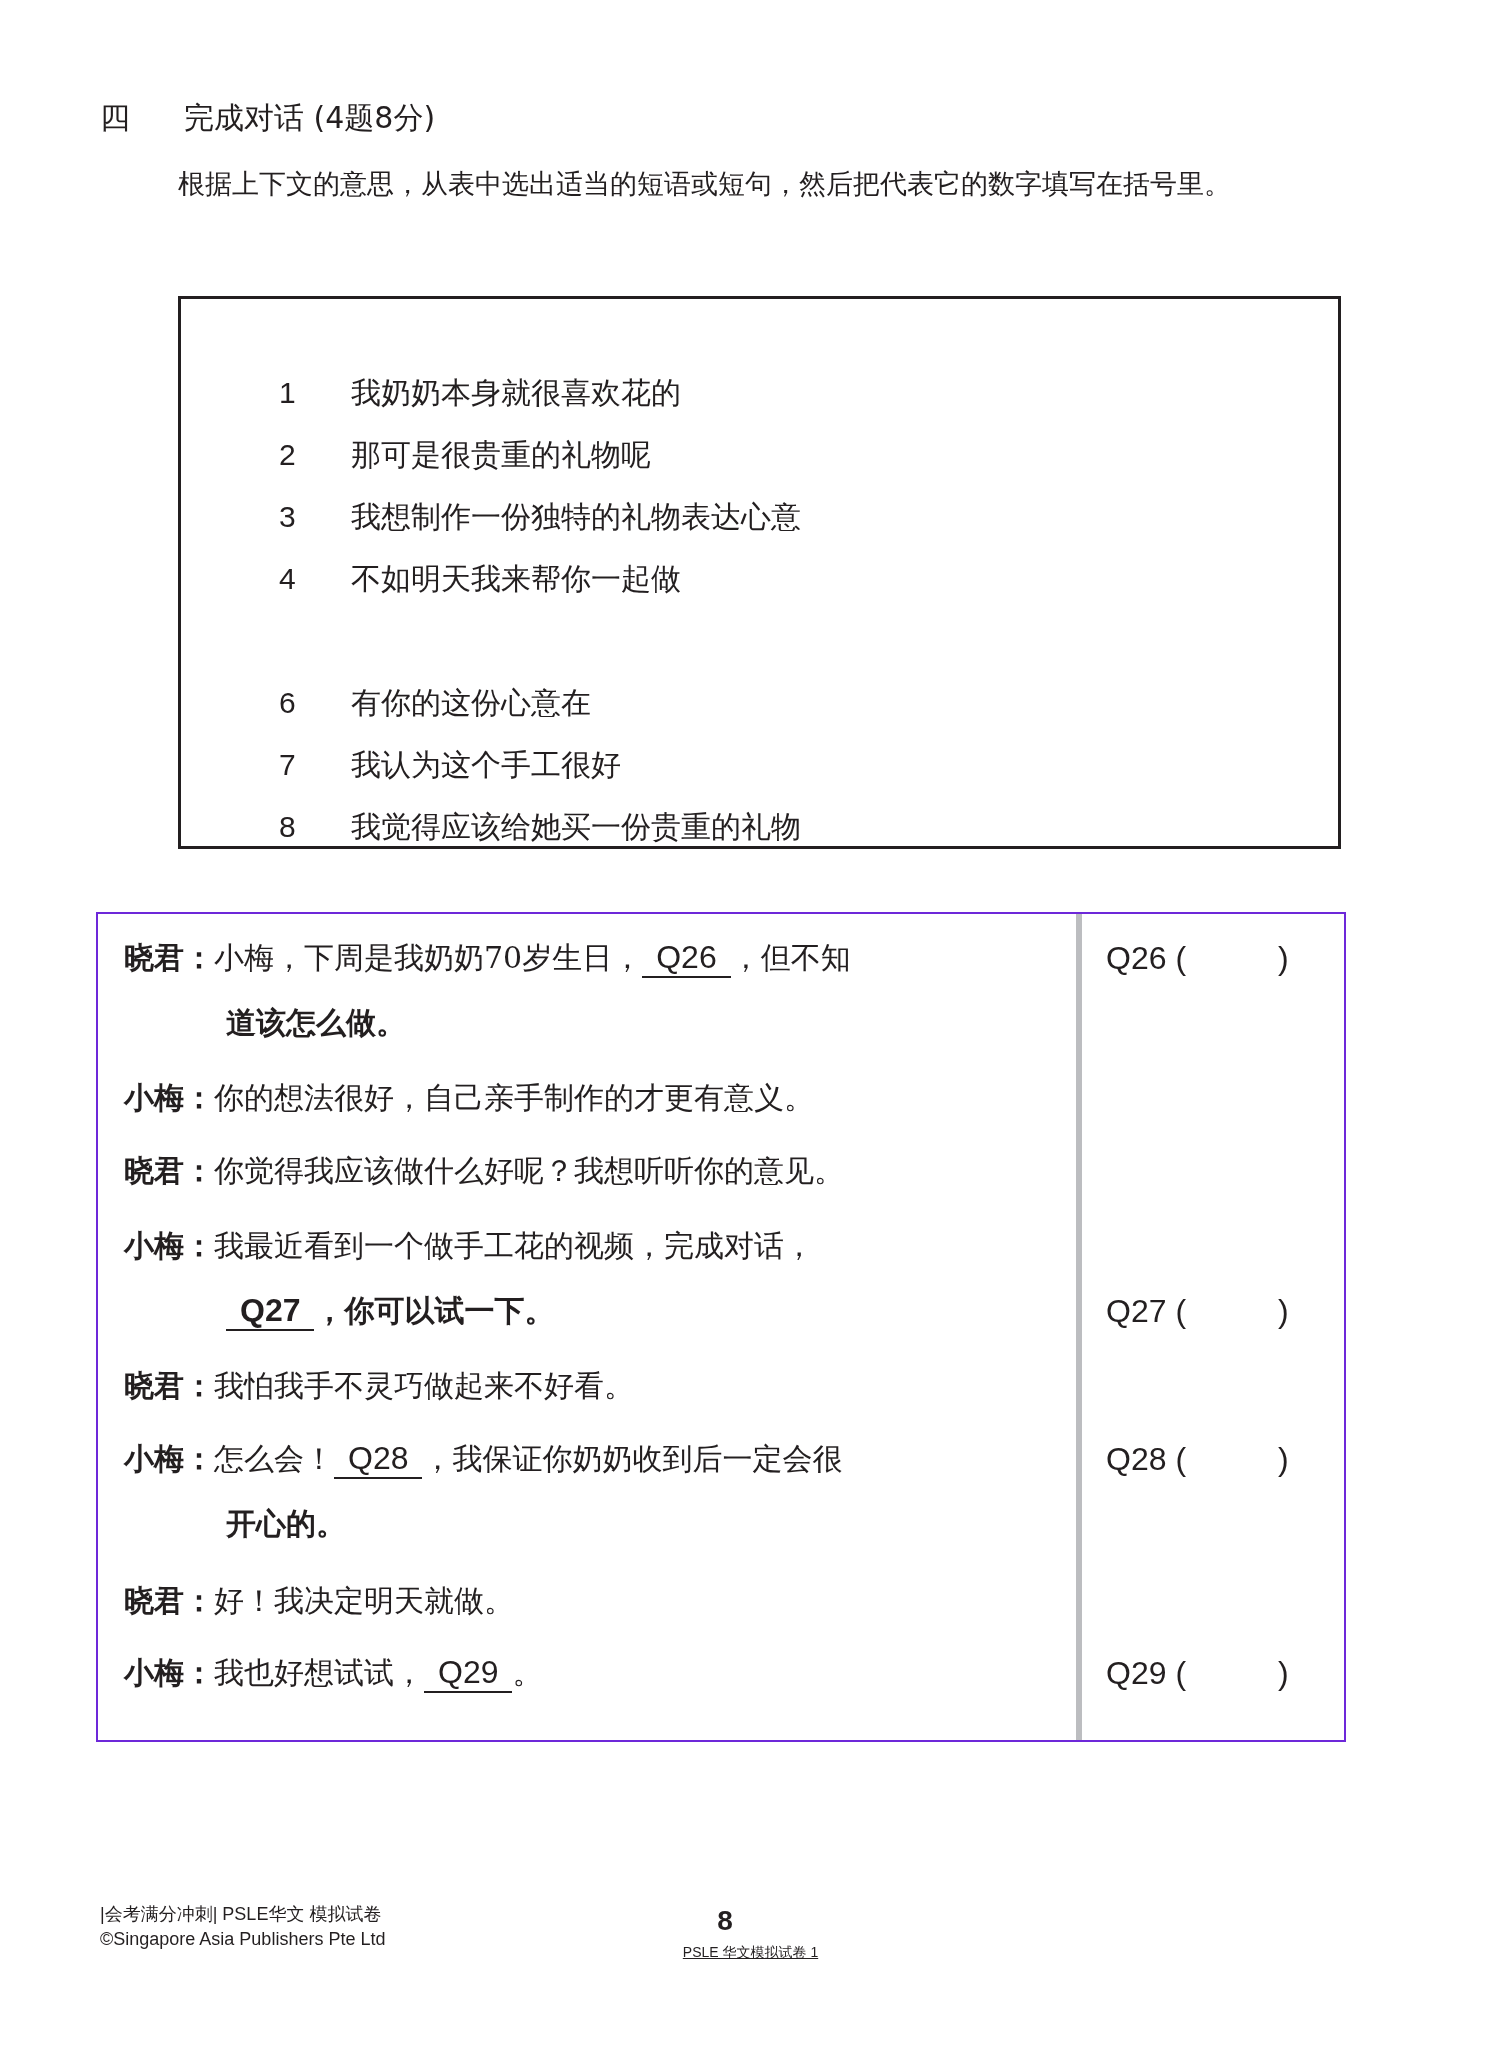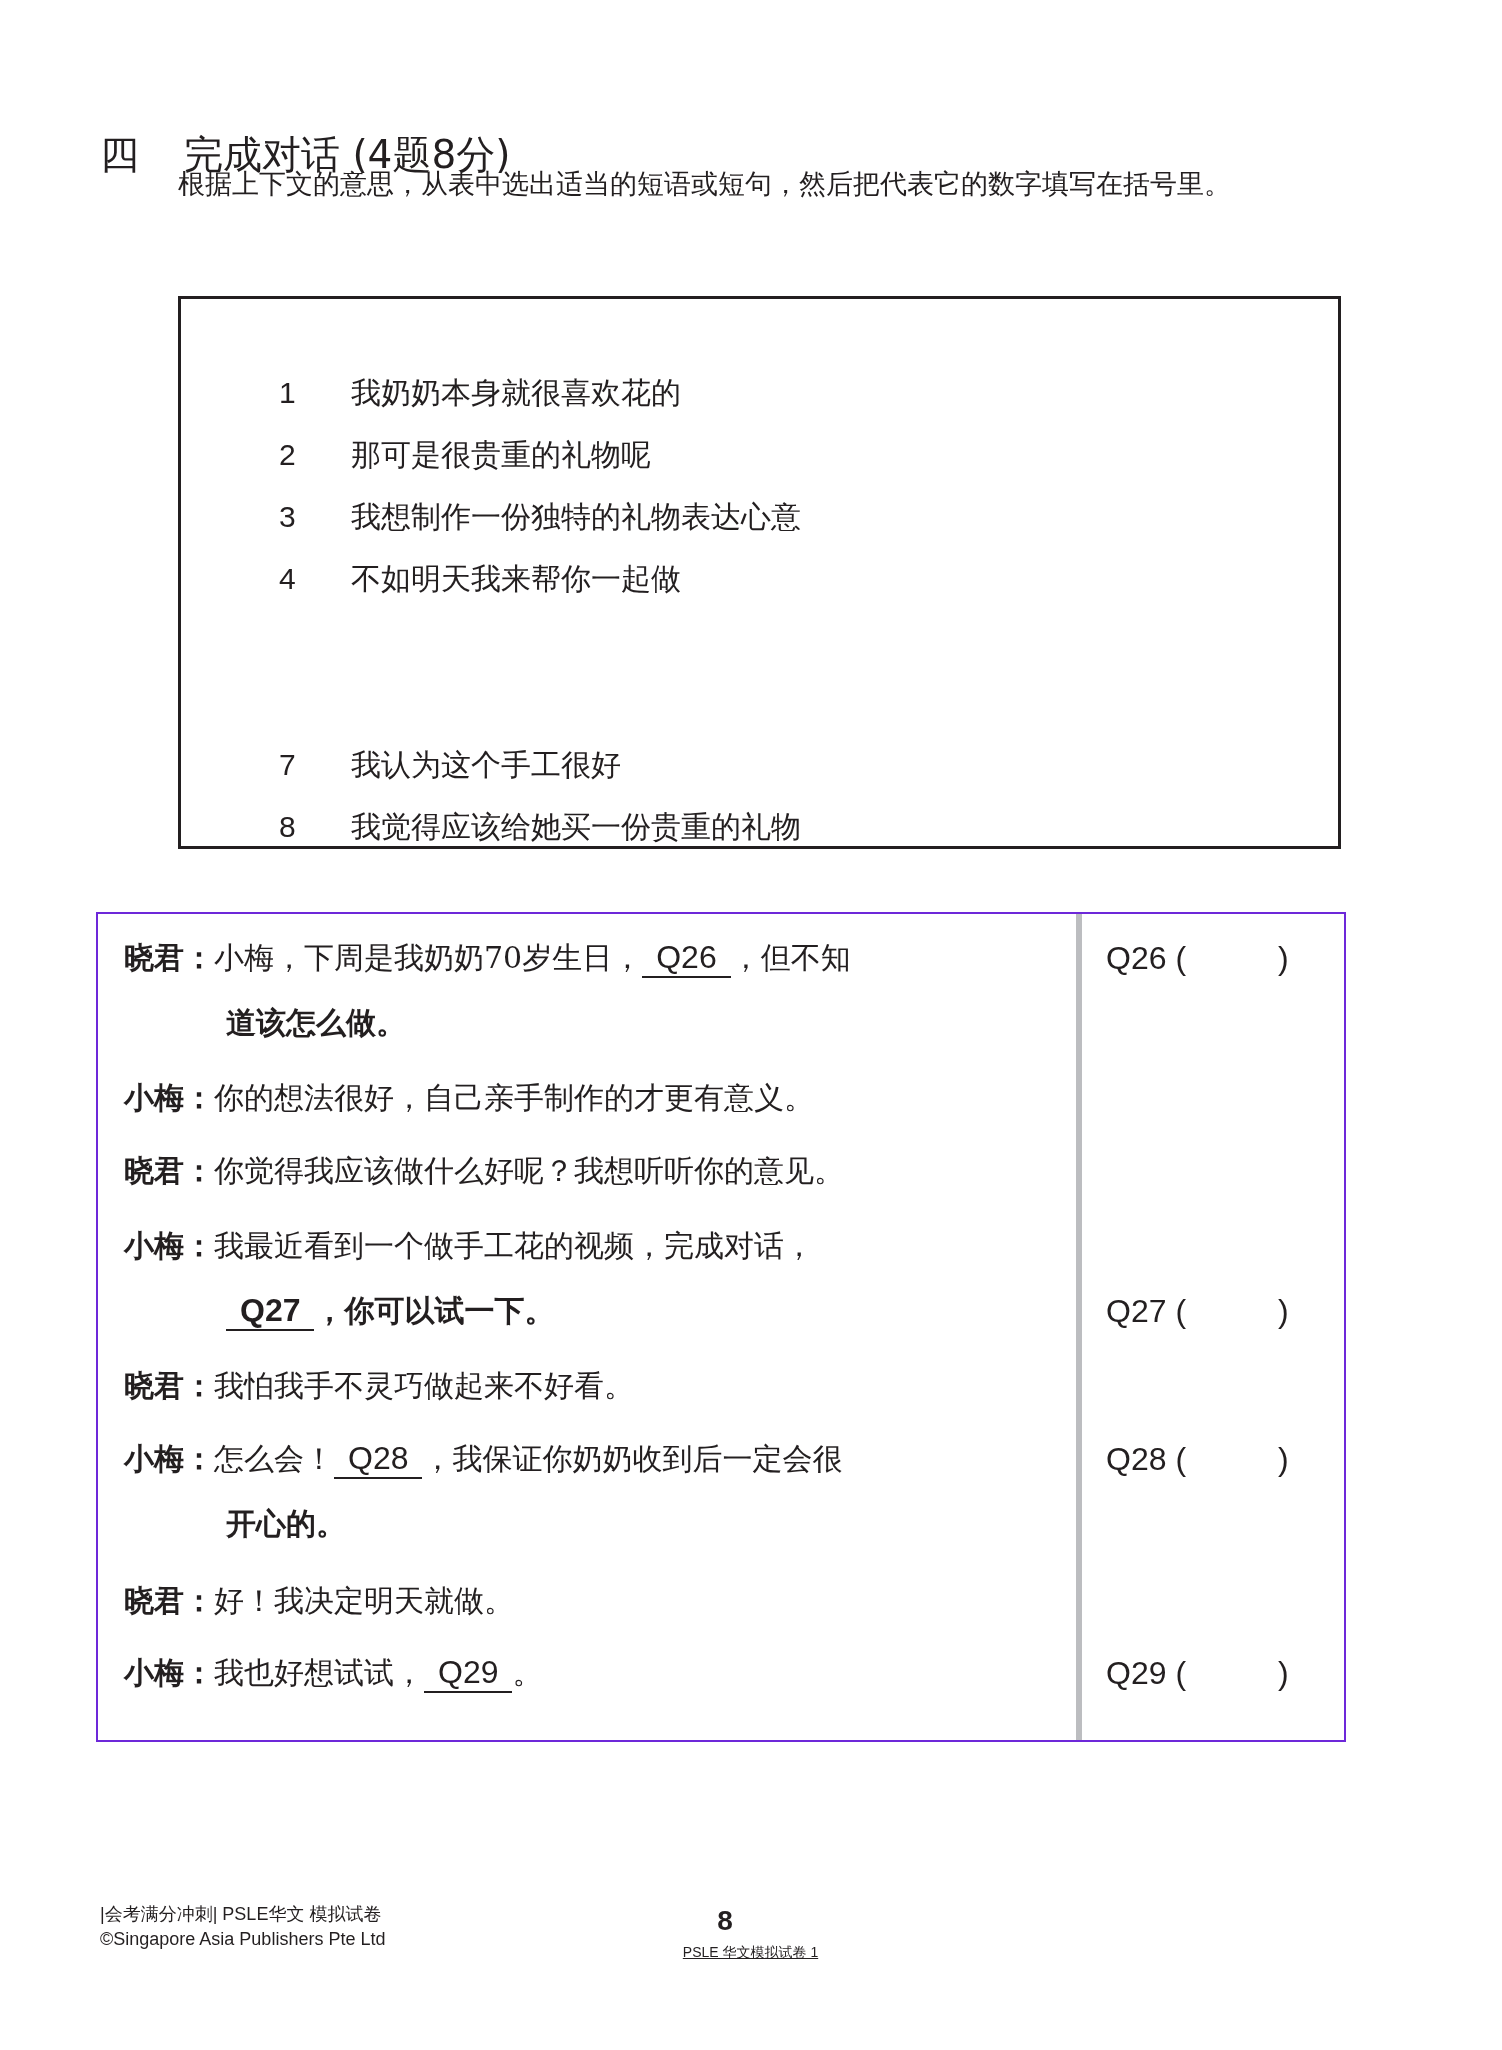--- a/index.html
+++ b/index.html
@@ -1,19 +1,19 @@
 <!DOCTYPE html>
 <html><head>
 <meta charset="utf-8">
 <style>
   html, body { margin:0; padding:0; background:#ffffff; }
   body { width:1502px; height:2050px; position:relative; overflow:hidden; color:#231f20;
          font-family:"DejaVu Sans", sans-serif; }
   .abs { position:absolute; }
-  .heading { left:100px; top:94px; font-size:39px; line-height:48px; white-space:nowrap;margin-top:37px; }
+  .heading { left:100px; top:94px; font-size:30px; line-height:48px; white-space:nowrap; }
   .heading .num { display:inline-block; width:84px; }
   .instr { left:178px; top:152px; width:1170px; font-size:27px; line-height:64px; }
   .opt-box { left:178px; top:296px; width:1163px; height:553px; border:3px solid #231f20; box-sizing:border-box; }
   .opt { position:absolute; left:98px; font-size:30px; height:40px; line-height:40px; white-space:nowrap;
          font-family:"DejaVu Serif", serif;margin-top:30px; }
   .opt .n { display:inline-block; width:72px; font-family:"Liberation Sans", sans-serif; font-size:30px; }
   .dlg-box { left:96px; top:912px; width:1250px; height:830px; border:2px solid #6d28d9; box-sizing:border-box; }
   .divider { position:absolute; left:978px; top:0; width:6px; height:100%; background:#bcbdc0; }
   .line { position:absolute; left:26px; font-size:30px; height:44px; line-height:44px; white-space:nowrap;
           font-family:"DejaVu Serif", serif; }
@@ -35,20 +35,21 @@
 <div class="abs heading">
   <span class="num">四</span><span>完成对话 (4题8分)</span>
 </div>
 <div class="abs instr">根据上下文的意思，从表中选出适当的短语或短句，然后把代表它的数字填写在括号里。</div>
 
 <div class="abs opt-box">
   <div class="opt" style="top:44px"><span class="n">1</span><span>我奶奶本身就很喜欢花的</span></div>
   <div class="opt" style="top:106px"><span class="n">2</span><span>那可是很贵重的礼物呢</span></div>
   <div class="opt" style="top:168px"><span class="n">3</span><span>我想制作一份独特的礼物表达心意</span></div>
   <div class="opt" style="top:230px"><span class="n">4</span><span>不如明天我来帮你一起做</span></div>
+  <div class="opt" style="top:354px"><span class="n">6</span><span>有你的这份心意在</span></div>
   <div class="opt" style="top:416px"><span class="n">7</span><span>我认为这个手工很好</span></div>
   <div class="opt" style="top:478px"><span class="n">8</span><span>我觉得应该给她买一份贵重的礼物</span></div>
 </div>
 
 <div class="abs dlg-box">
   <div class="divider"></div>
 
   <div class="line" style="top:22px"><span class="spk">晓君：</span><span>小梅，下周是我奶奶70岁生日，</span><span class="blank">Q26</span><span>，但不知</span></div>
   <div class="line cont" style="top:87px">道该怎么做。</div>
 

